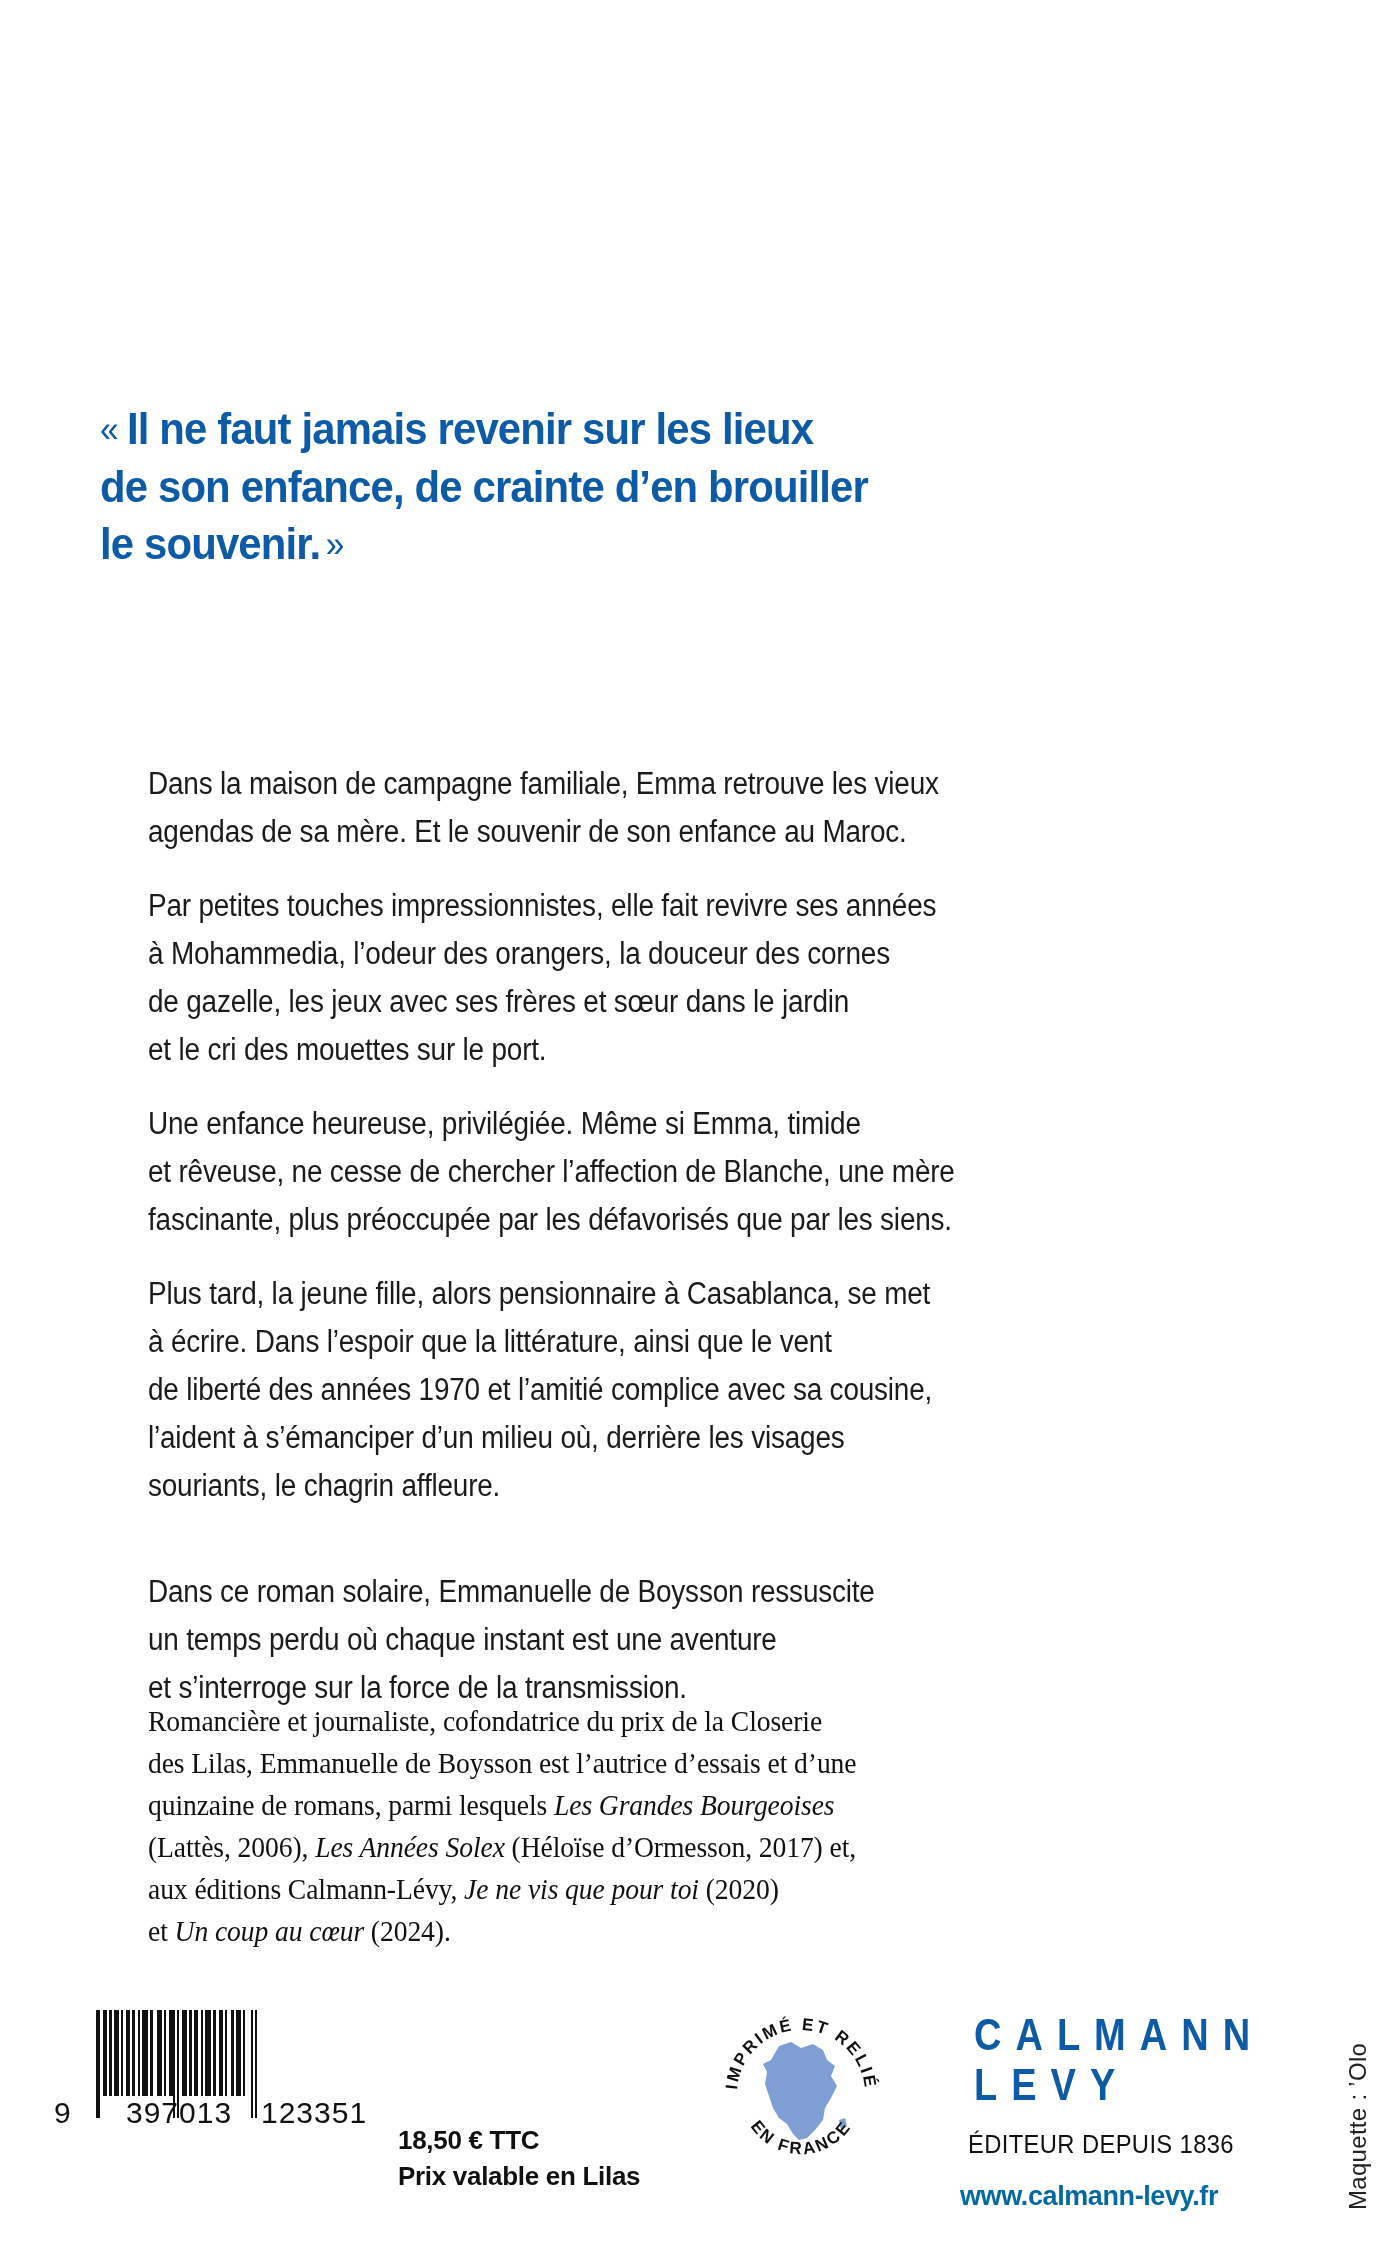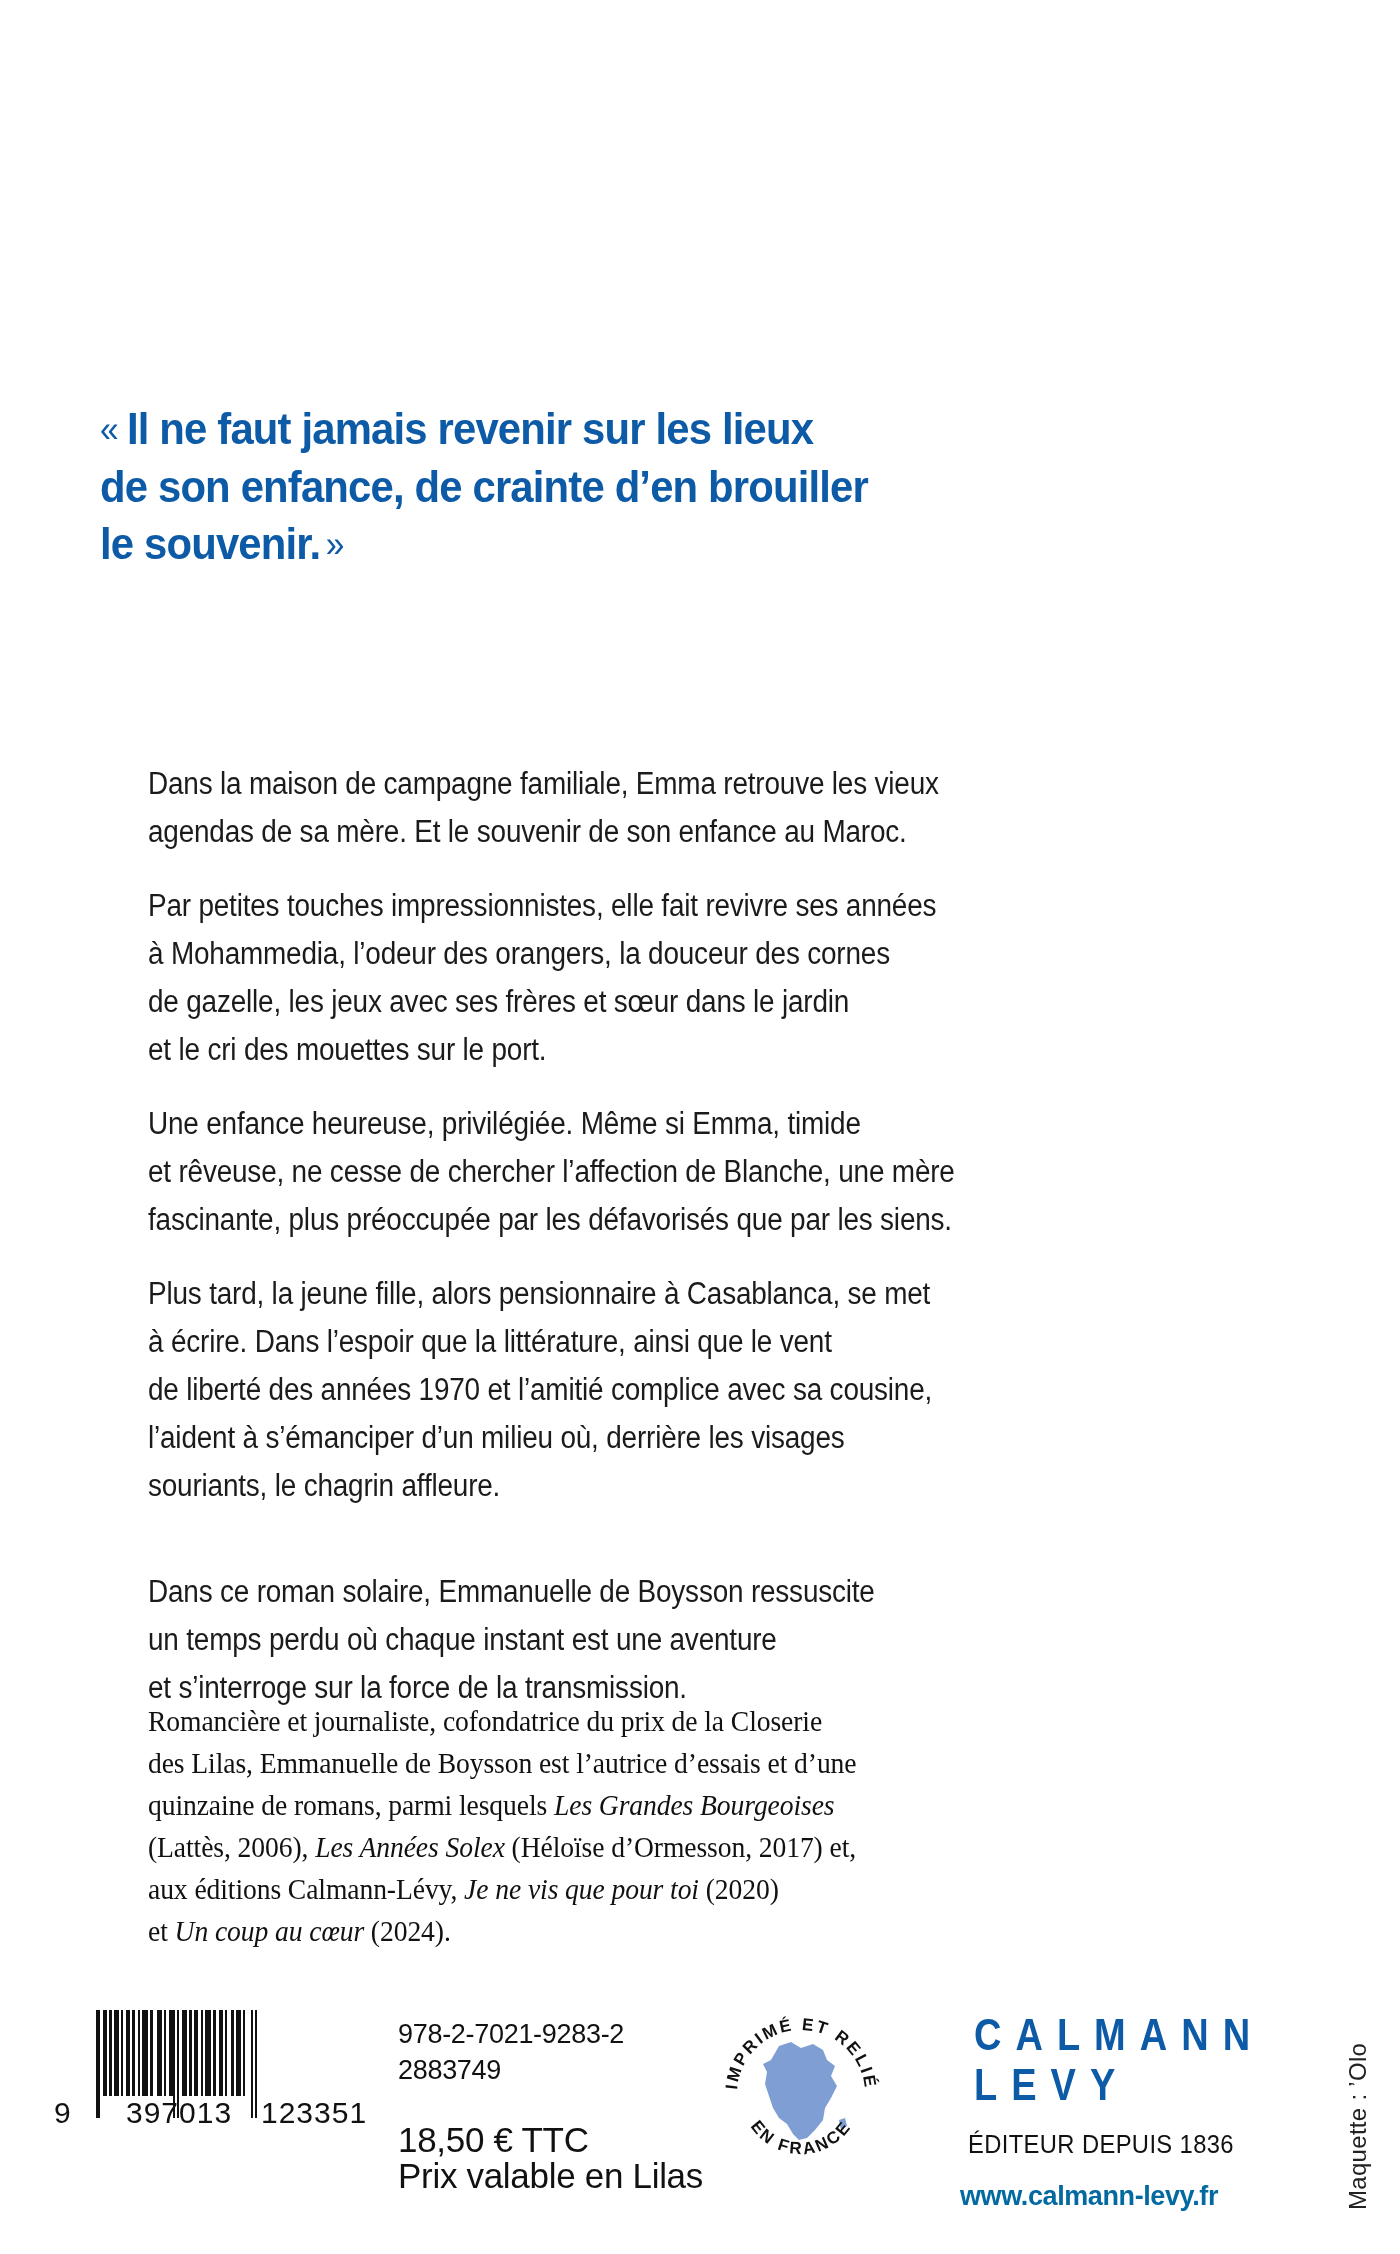--- a/index.html
+++ b/index.html
@@ -132,24 +132,25 @@
     font-size: 27px;
     line-height: 36px;
     color: #111;
     letter-spacing: -0.3px;
   }
   .price-zone {
     position: absolute;
     left: 398px;
     top: 122px;
     font-family: "Liberation Sans", sans-serif;
-    font-size: 35px;
+    font-size: 26px;
     line-height: 36px;
     color: #111;
     letter-spacing: -0.3px;
+    font-weight: bold;
   }
 
   
   .stamp {
     position: absolute;
     left: 715px;
     top: 8px;
     width: 172px;
     height: 172px;
   }
@@ -321,24 +322,20 @@
         <span style="width: 2px; background: transparent; height: 1px;"></span>
         <span style="width: 2px; height: 108px;"></span>
       </div>
     <div class="barcode-digits">
       <span class="d-lead">9</span>
       <span class="d-left">397013</span>
       <span class="d-right">123351</span>
     </div>
   </div>
 
-  <div class="isbn-zone">
-    <div>978-2-7021-9283-2</div>
-    <div>2883749</div>
-  </div>
 
   <div class="price-zone">
     <div>18,50 € TTC</div>
     <div>Prix valable en Lilas</div>
   </div>
 
   <div class="stamp">
     <svg viewBox="0 0 172 172" xmlns="http://www.w3.org/2000/svg">
       <defs>
         <path id="arcTop" d="M 22 86 A 64 64 0 0 1 150 86"></path>

